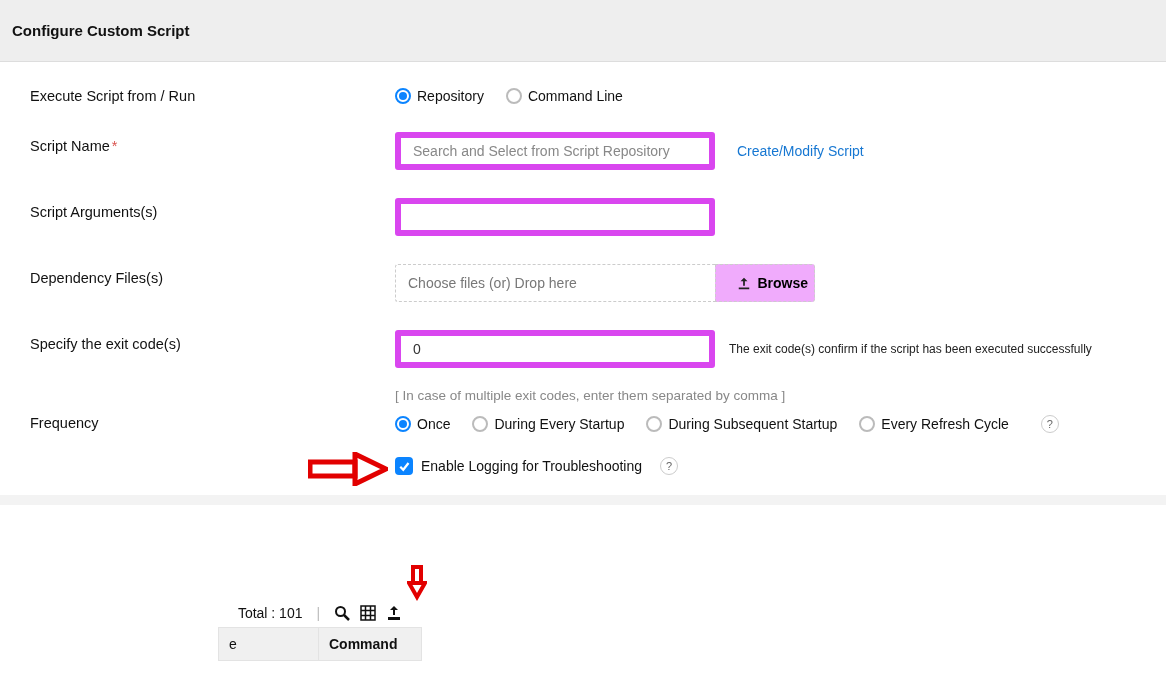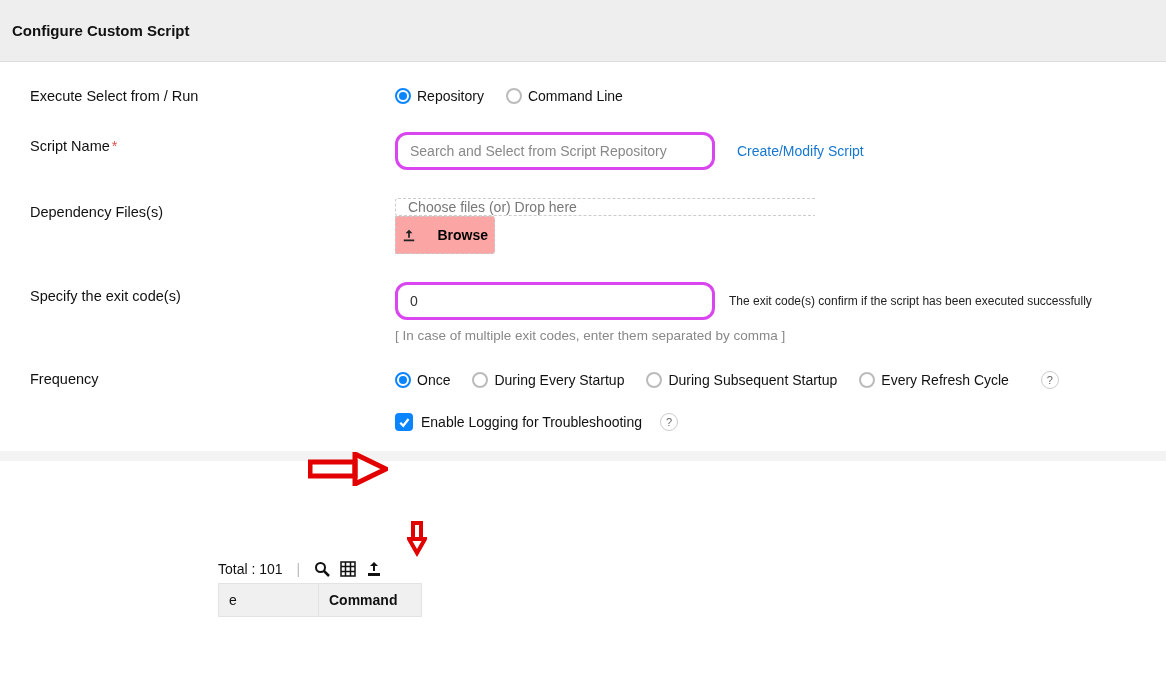--- a/index.html
+++ b/index.html
@@ -48,47 +48,47 @@
   }
   input[type=radio]:checked { border-color: #0b84ff; }
   input[type=radio]:checked::after {
     content: ""; position: absolute; top: 2px; left: 2px; width: 8px; height: 8px;
     border-radius: 50%; background: #0b84ff;
   }
 
   
   .text-input {
     width: 320px; height: 38px; padding: 0 12px;
-    border: 3px solid #d946ef; border-radius: 12px;
+    border: 6px solid #d946ef; border-radius: 3px;
     font-size: 14px; color: #333;
   }
   .text-input::placeholder { color: #888; }
   .link {
     color: #1677d2; text-decoration: none; margin-left: 18px;
     display: inline-block; padding-top: 8px;
   }
 
   
-  .file-row { display: flex; width: 420px; flex-direction: column; }
+  .file-row { display: flex; width: 420px; }
   .file-drop {
     flex: 1; height: 38px; border: 1px dashed #ccc; border-right: none;
     border-radius: 3px 0 0 3px; display: flex; align-items: center; padding: 0 12px;
     color: #777;
   }
   .browse-btn {
     width: 100px; height: 38px; border: 1px dashed #ccc; border-radius: 0 3px 3px 0;
-    display: inline-flex; align-items: center; justify-content: space-between; gap: 6px;
-    background: #fca5a5; cursor: pointer; font-weight: 600; font-size: 14px;
+    display: inline-flex; align-items: center; justify-content: flex-end; gap: 6px;
+    background: #f0abfc; cursor: pointer; font-weight: 600; font-size: 14px;
   }
   .browse-btn svg { width: 14px; height: 14px; }
 
   
   .exit-row { display: flex; align-items: center; gap: 14px; }
   .exit-hint { font-size: 12px; color: #222; }
-  .sub-hint { color: #888; font-size: 13.5px; margin-top: 8px; }
+  .sub-hint { color: #888; font-size: 13.5px; margin-top: 20px; }
 
   
   .help-badge {
     display: inline-flex; align-items: center; justify-content: center;
     width: 18px; height: 18px; border: 1px solid #ccc; border-radius: 50%;
     font-size: 11px; color: #666; margin-left: 10px; cursor: pointer;
   }
 
   
   .chk-row { display: flex; align-items: center; gap: 8px; margin-top: 24px; margin-left: 365px; text-align: right; }
@@ -115,21 +115,21 @@
     position: absolute;
     left: 218px;
     width: 204px;
   }
   .annot-arrow-down {
     position: absolute;
     left: 407px; top: -40px;
     pointer-events: none;
   }
   .totals-row {
-    display: flex; align-items: center; justify-content: flex-start; gap: 10px;
+    display: flex; align-items: center; justify-content: center; gap: 10px;
     padding-bottom: 6px; font-size: 14px;
   }
   .sep { color: #bbb; padding: 0 4px; }
   .tool-icons { display: inline-flex; gap: 10px; }
   .tool-icons .ticon { width: 16px; height: 16px; cursor: pointer; color: #222; }
   .grid-head {
     background: #f0f0f0; display: flex; height: 34px; border: 1px solid #e3e3e3;
   }
   .grid-head .cell {
     display: flex; align-items: center; padding: 0 10px; font-weight: 700;
@@ -140,21 +140,21 @@
 </head>
 <body>
 
 <div class="header-bar">
   <span>Configure Custom Script</span>
 </div>
 
 <div class="form-area">
 
   <div class="form-row">
-    <div class="label-col">Execute Select from / Run</div>
+    <div class="label-col">Execute Script from / Run</div>
     <div class="input-col">
       <div class="radio-row">
         <label class="radio">
           <input type="radio" name="runfrom" checked="" style="">
           <span>Repository</span>
         </label>
         <label class="radio">
           <input type="radio" name="runfrom" style="">
           <span>Command Line</span>
         </label>
@@ -165,20 +165,26 @@
   <div class="form-row">
     <div class="label-col">
       <span>Script Name</span><span class="req">*</span>
     </div>
     <div class="input-col">
       <input class="text-input" type="text" placeholder="Search and Select from Script Repository" style="">
       <a href="#" class="link">Create/Modify Script</a>
     </div>
   </div>
 
+  <div class="form-row">
+    <div class="label-col">Script Arguments(s)</div>
+    <div class="input-col">
+      <input class="text-input" type="text" style="">
+    </div>
+  </div>
 
   <div class="form-row">
     <div class="label-col">Dependency Files(s)</div>
     <div class="input-col">
       <div class="file-row">
         <div class="file-drop">Choose files (or) Drop here</div>
         <button class="browse-btn">
           <svg viewBox="0 0 16 16">
               <path d="M8 2 L12 6 L9 6 L9 11 L7 11 L7 6 L4 6 Z M2 13 L14 13 L14 15 L2 15 Z" fill="#222"></path>
             </svg>
@@ -192,21 +198,21 @@
     <div class="label-col">Specify the exit code(s)</div>
     <div class="input-col">
       <div class="exit-row">
         <input class="text-input" type="text" value="0" style="">
         <span class="exit-hint">The exit code(s) confirm if the script has been executed successfully</span>
       </div>
       <div class="sub-hint">[ In case of multiple exit codes, enter them separated by comma ]</div>
     </div>
   </div>
 
-  <div class="form-row" style="margin-top:22px;margin-bottom:0">
+  <div class="form-row" style="margin-top:6px;margin-bottom:0">
     <div class="label-col">Frequency</div>
     <div class="input-col">
       <div class="radio-row">
         <label class="radio">
           <input type="radio" name="freq" checked="" style="">
           <span>Once</span>
         </label>
         <label class="radio">
           <input type="radio" name="freq" style="">
           <span>During Every Startup</span>

